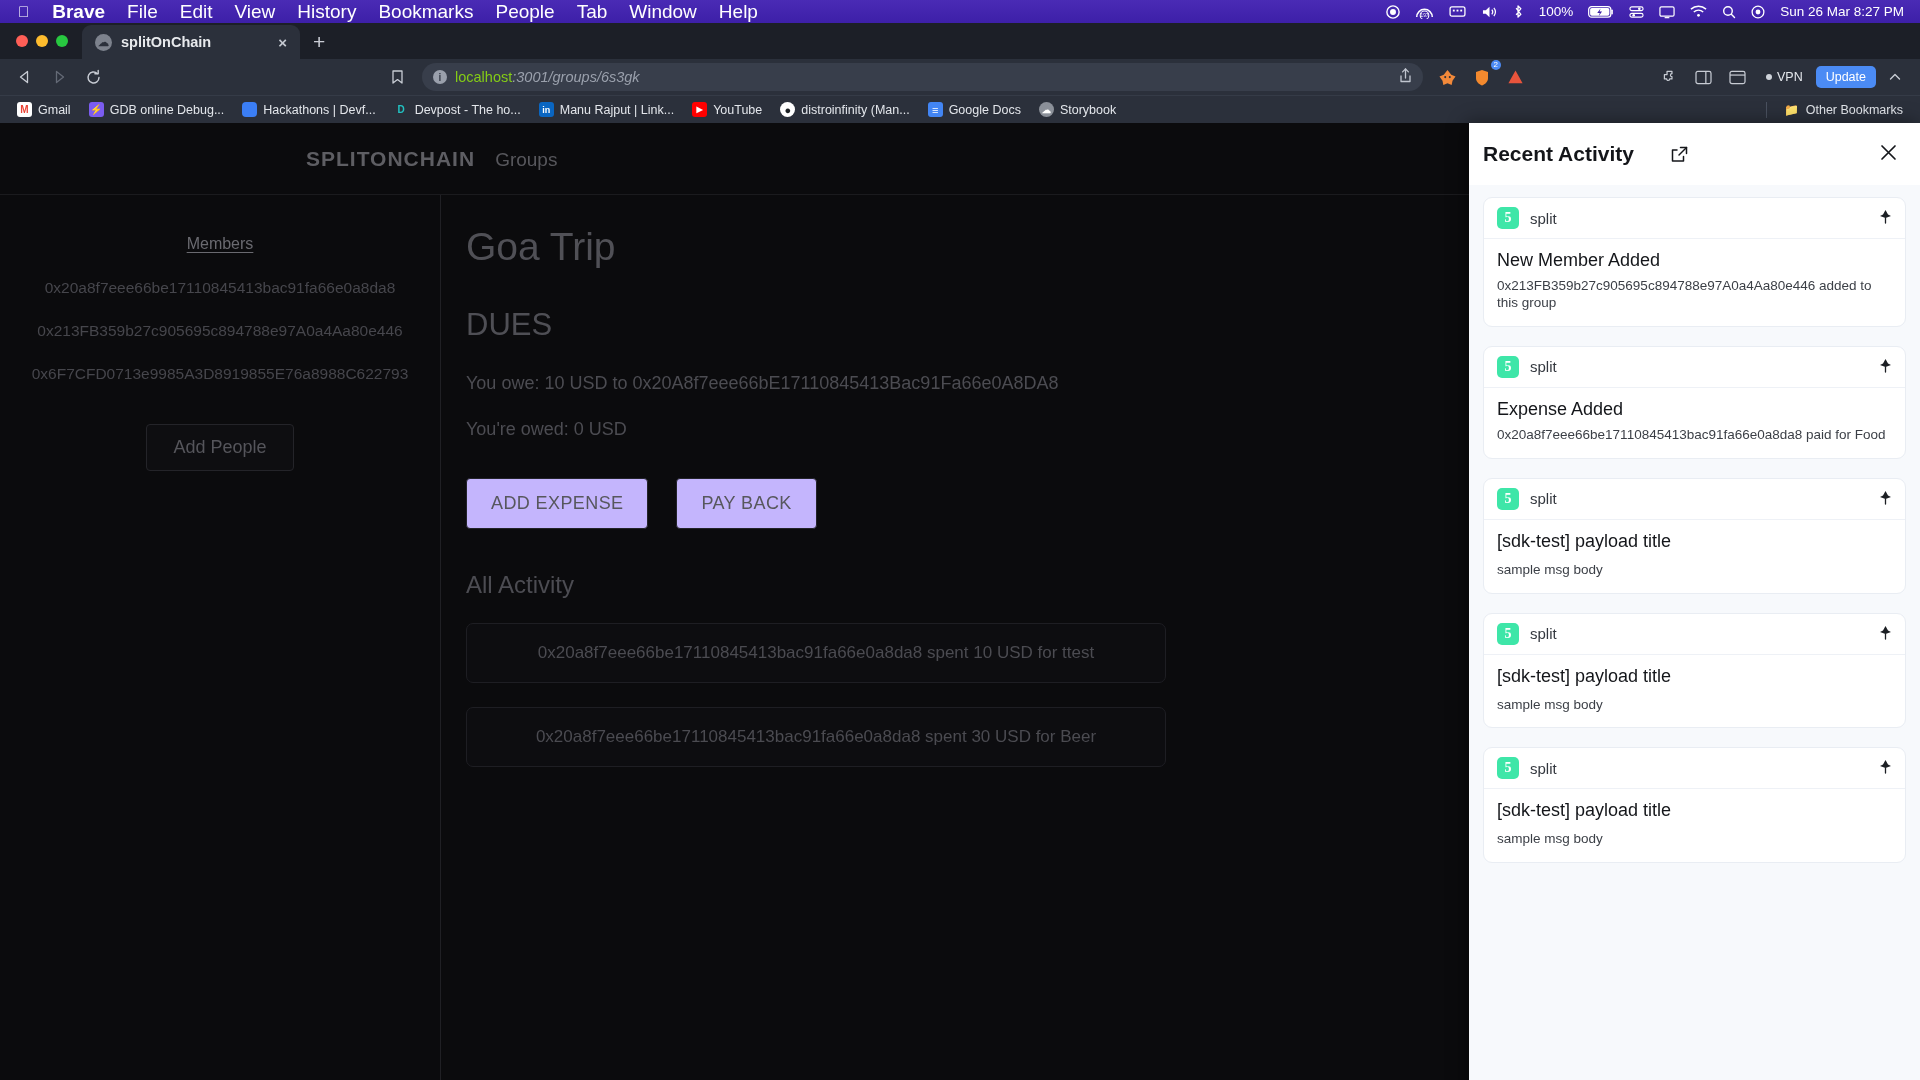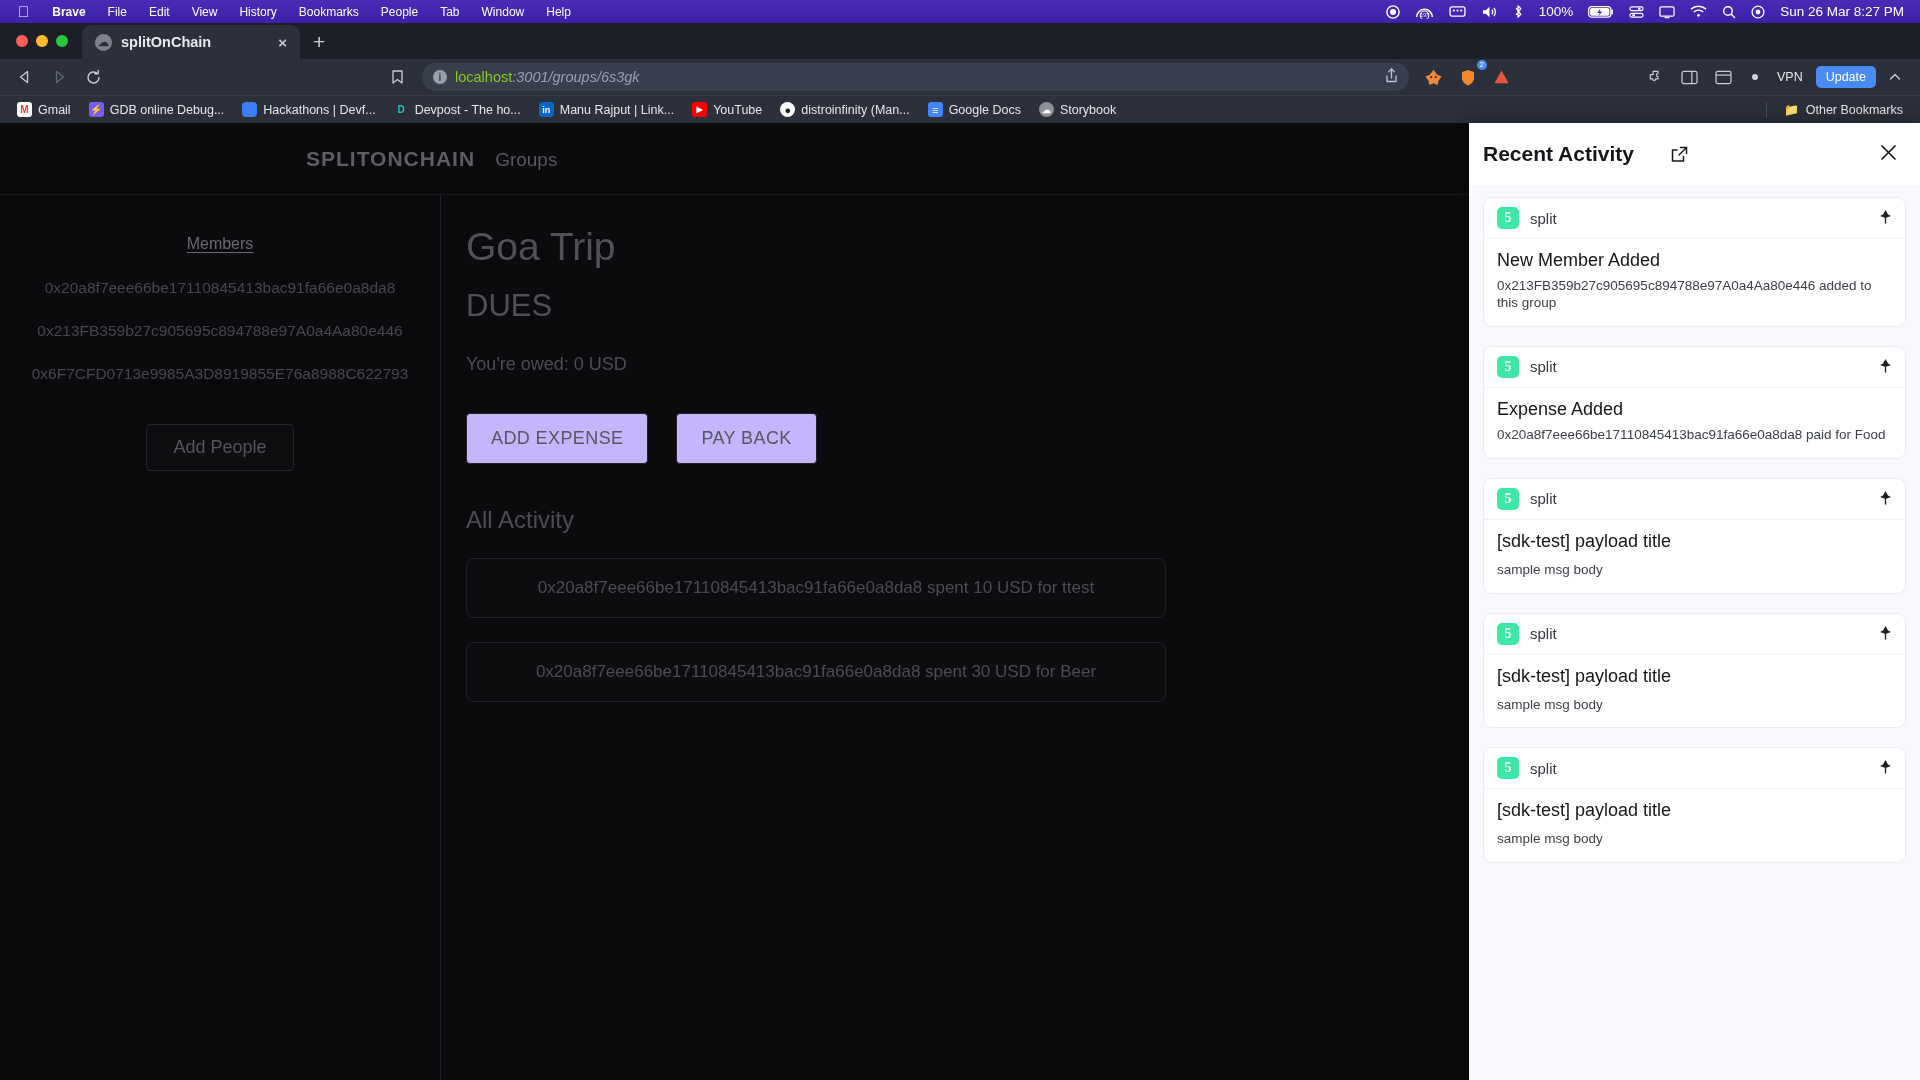--- a/index.html
+++ b/index.html
@@ -15,21 +15,21 @@
     height: 23px;
     background: linear-gradient(180deg,#4a2bb5 0%,#3d1fa8 100%);
     display: flex; align-items: center;
     padding: 0 10px;
     color: #fff;
     font-size: 13px;
     position: relative;
     z-index: 50;
   }
   #menubar .apple { font-size: 15px; margin: 0 12px 0 8px; line-height: 1; }
-  .menu-item { padding: 0 11px; white-space: nowrap; font-size: 12px; }
+  .menu-item { padding: 0 11px; white-space: nowrap; font-size: 19px; }
   .menu-item.bold { font-weight: bold; }
   #menubar .right { margin-left: auto; display: flex; align-items: center; gap: 15px; padding-right: 6px; }
   .mb-ico { display: inline-flex; align-items: center; justify-content: center; }
   .mb-text { font-size: 13.5px; white-space: nowrap; }
 
   
   #browser { background: #2b303b; }
   #tabstrip {
     height: 36px; display: flex; align-items: flex-end;
     padding-left: 12px; background: #1c1f27;
@@ -73,21 +73,21 @@
   .url-host { color: #84cc16; }
   .url-path { color: #9aa0ac; font-style: italic; }
   #omnibox .share { margin-left: auto; color: #c0c5cf; font-size: 13px; }
   .brave-shield { position: relative; display: flex; align-items: center; }
   .shield-badge {
     position: absolute; top: -3px; right: -4px;
     background: #4c8bf5; color: #fff; border-radius: 8px;
     font-size: 8px; padding: 0 3px; line-height: 10px;
   }
   .vpn-pill {
-    display: flex; align-items: center; gap: 19px;
+    display: flex; align-items: center; gap: 5px;
     color: #e4e7ec; font-size: 12.5px; padding: 0 9px; height: 24px;
   }
   .vpn-dot { width: 6px; height: 6px; border-radius: 50%; background: #cfd3da; }
   .update-btn {
     background: #4b8bf4; color: #fff; font-size: 12.5px;
     border-radius: 5px; padding: 4px 10px; white-space: nowrap;
   }
 
   #bookmarks {
     height: 28px; display: flex; align-items: center;
@@ -133,21 +133,21 @@
     color: #6a6a70; font-size: 16px; text-decoration: underline;
     text-underline-offset: 3px; margin-bottom: 26px;
   }
   .member-addr { color: #46464c; font-size: 15.5px; margin-bottom: 25px; text-align: center; }
   #add-member-btn {
     margin-top: 16px; border: 1px solid #242429; border-radius: 4px;
     color: #55555b; font-size: 18px; padding: 12px 26px; background: #0e0e11;
   }
 
   #main { flex: 1; padding: 30px 0 0 25px; }
-  #group-title { color: #505056; font-size: 39px; font-weight: 400; margin-bottom: 19px; }
+  #group-title { color: #505056; font-size: 39px; font-weight: 400; margin-bottom: 38px; }
   #dues-title { color: #4f4f55; font-size: 31px; margin-bottom: 30px; }
   .dues-line { color: #4c4c52; font-size: 18px; margin-bottom: 25px; }
   #dues-actions { display: flex; gap: 28px; margin: 38px 0 0 0; }
   .action-btn {
     border: 1px solid #232329; border-radius: 4px; background: #c4b5fd;
     color: #57575d; font-size: 18px; padding: 14px 24px; letter-spacing: .4px;
   }
   #all-activity-title { color: #4c4c52; font-size: 24px; margin: 42px 0 24px 0; }
   .activity-row {
     border: 1px solid #1e1e23; border-radius: 7px; background: #0d0d10;
@@ -452,20 +452,21 @@
         <div id="members-title">Members</div>
         <div class="member-addr">0x20a8f7eee66be17110845413bac91fa66e0a8da8</div>
         <div class="member-addr">0x213FB359b27c905695c894788e97A0a4Aa80e446</div>
         <div class="member-addr">0x6F7CFD0713e9985A3D8919855E76a8988C622793</div>
         <div id="add-member-btn">Add People</div>
       </div>
 
       <div id="main">
         <div id="group-title">Goa Trip</div>
         <div id="dues-title">DUES</div>
+        <div class="dues-line">You owe: 10 USD to 0x20A8f7eee66bE17110845413Bac91Fa66e0A8DA8</div>
         <div class="dues-line">You're owed: 0 USD</div>
         <div id="dues-actions">
           <div class="action-btn">ADD EXPENSE</div>
           <div class="action-btn">PAY BACK</div>
         </div>
         <div id="all-activity-title">All Activity</div>
         <div class="activity-row">0x20a8f7eee66be17110845413bac91fa66e0a8da8 spent 10 USD for ttest</div>
         <div class="activity-row">0x20a8f7eee66be17110845413bac91fa66e0a8da8 spent 30 USD for Beer</div>
       </div>
 

